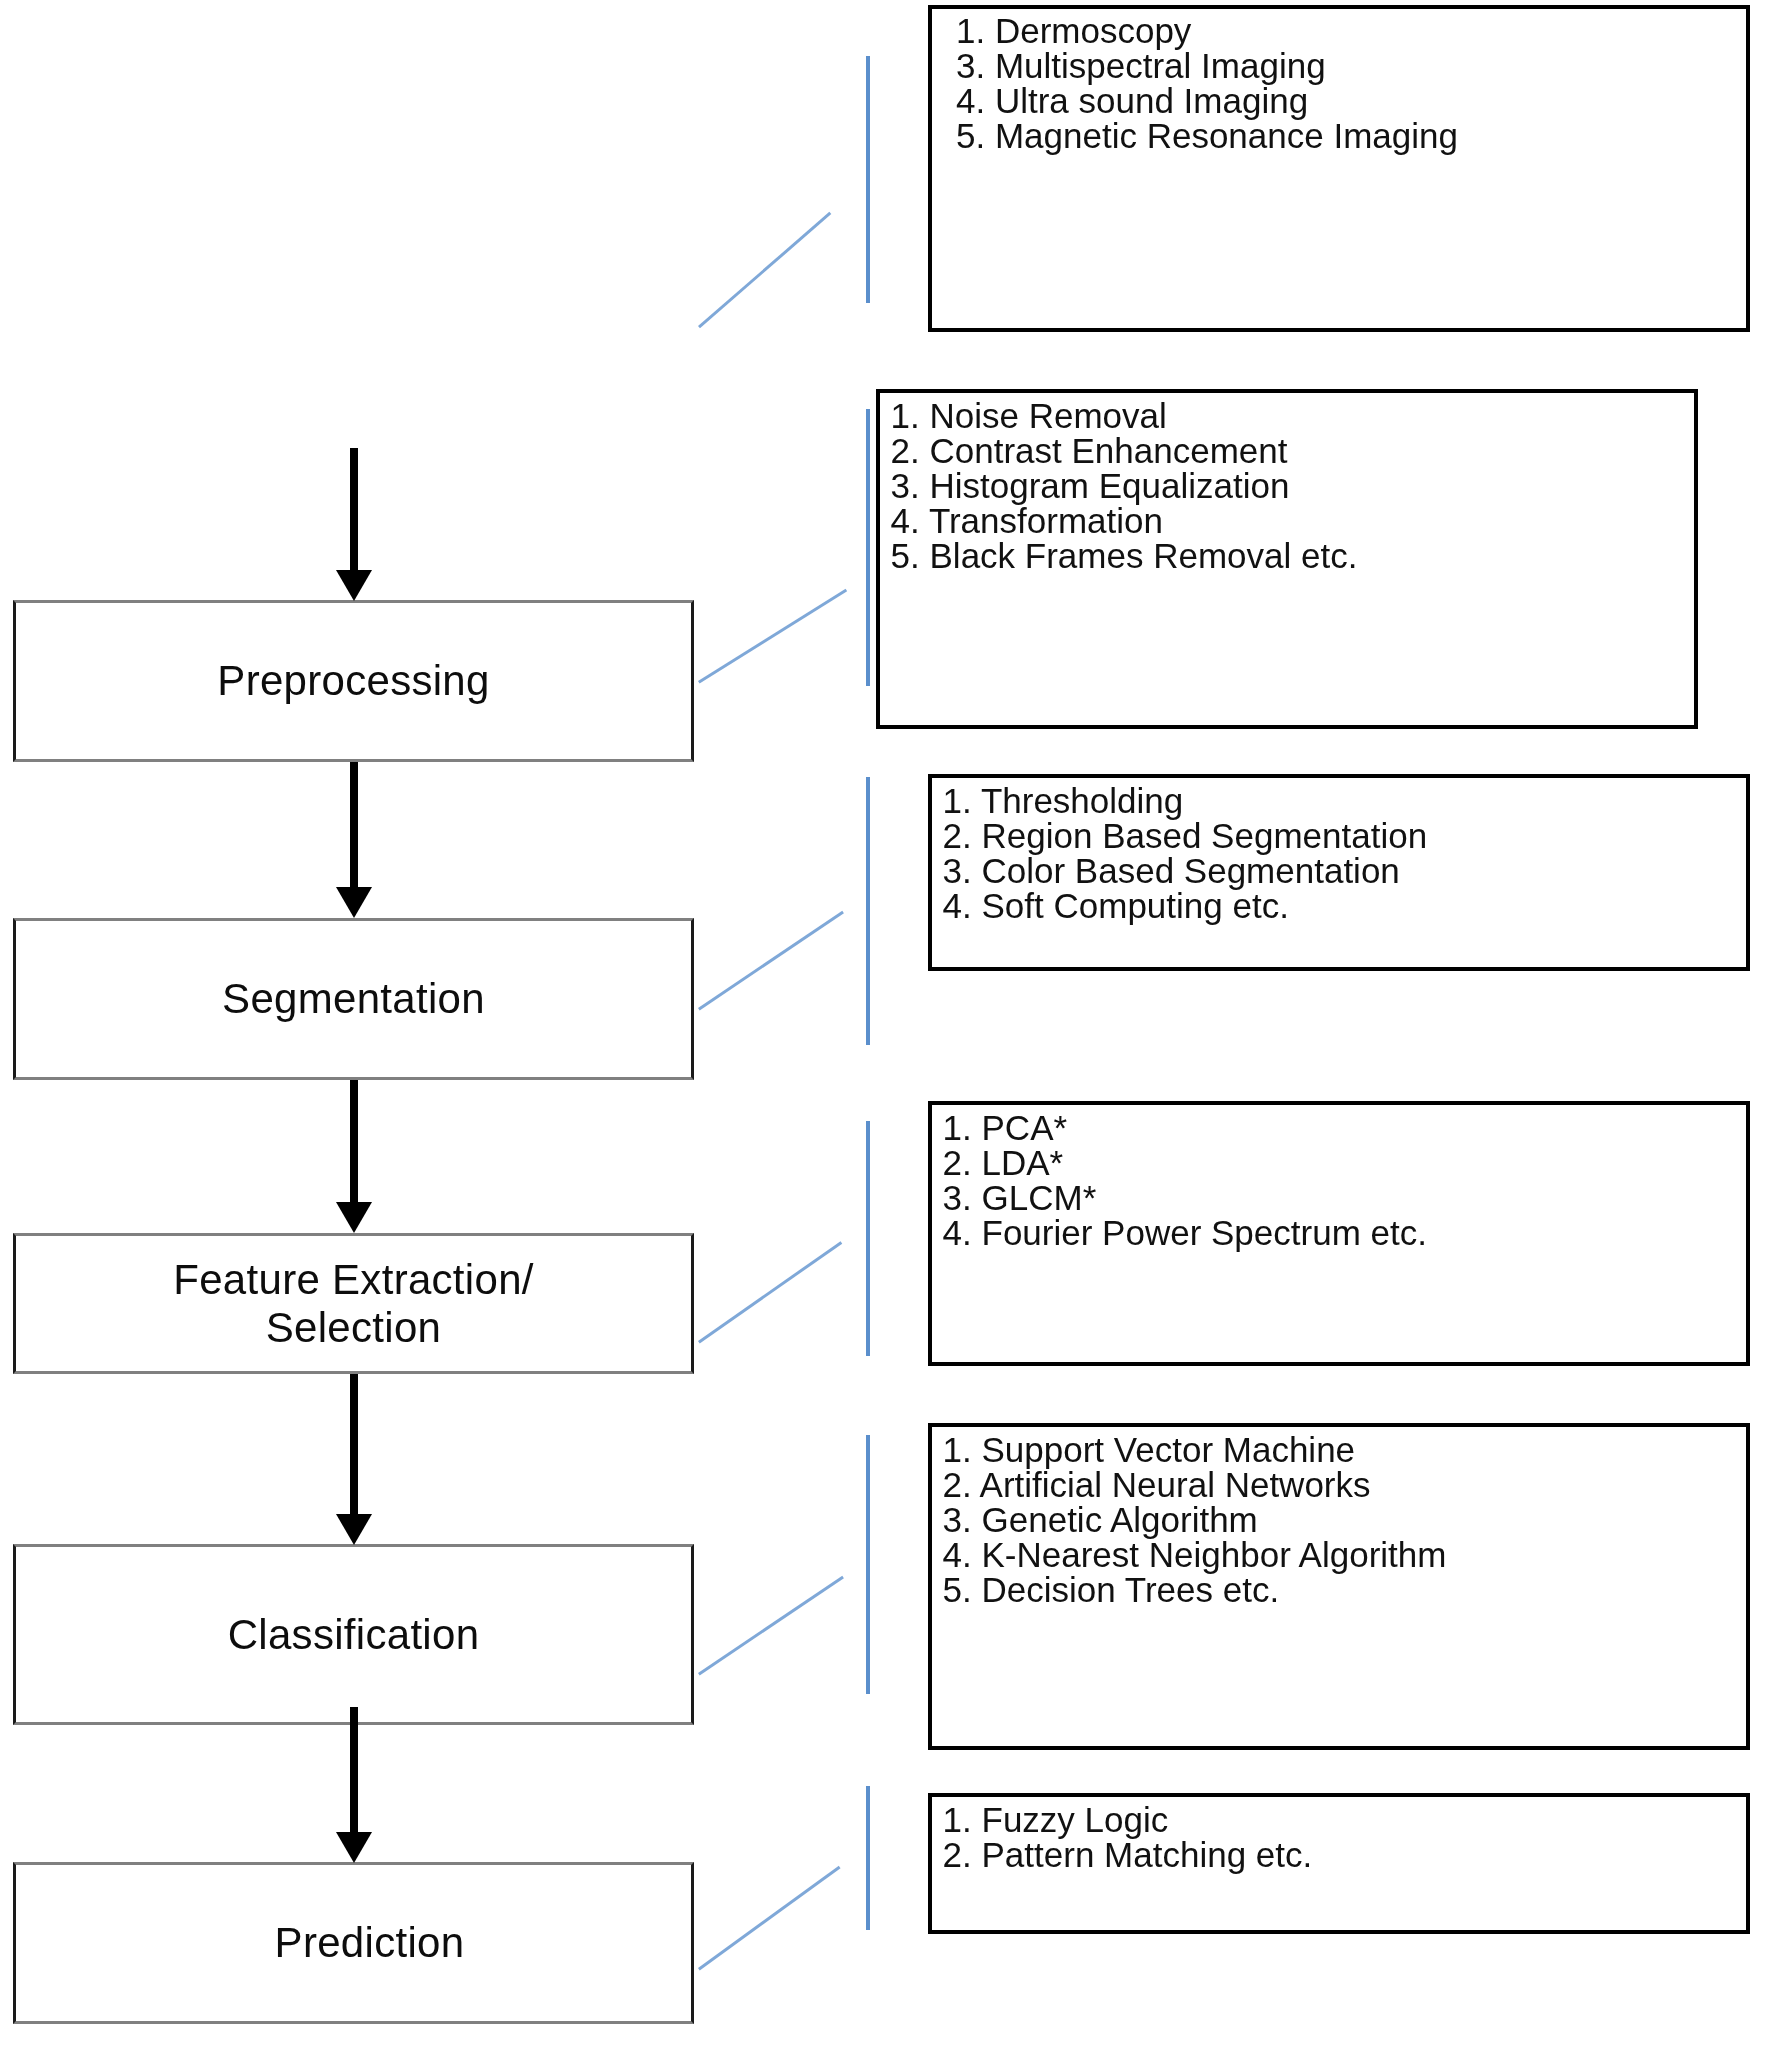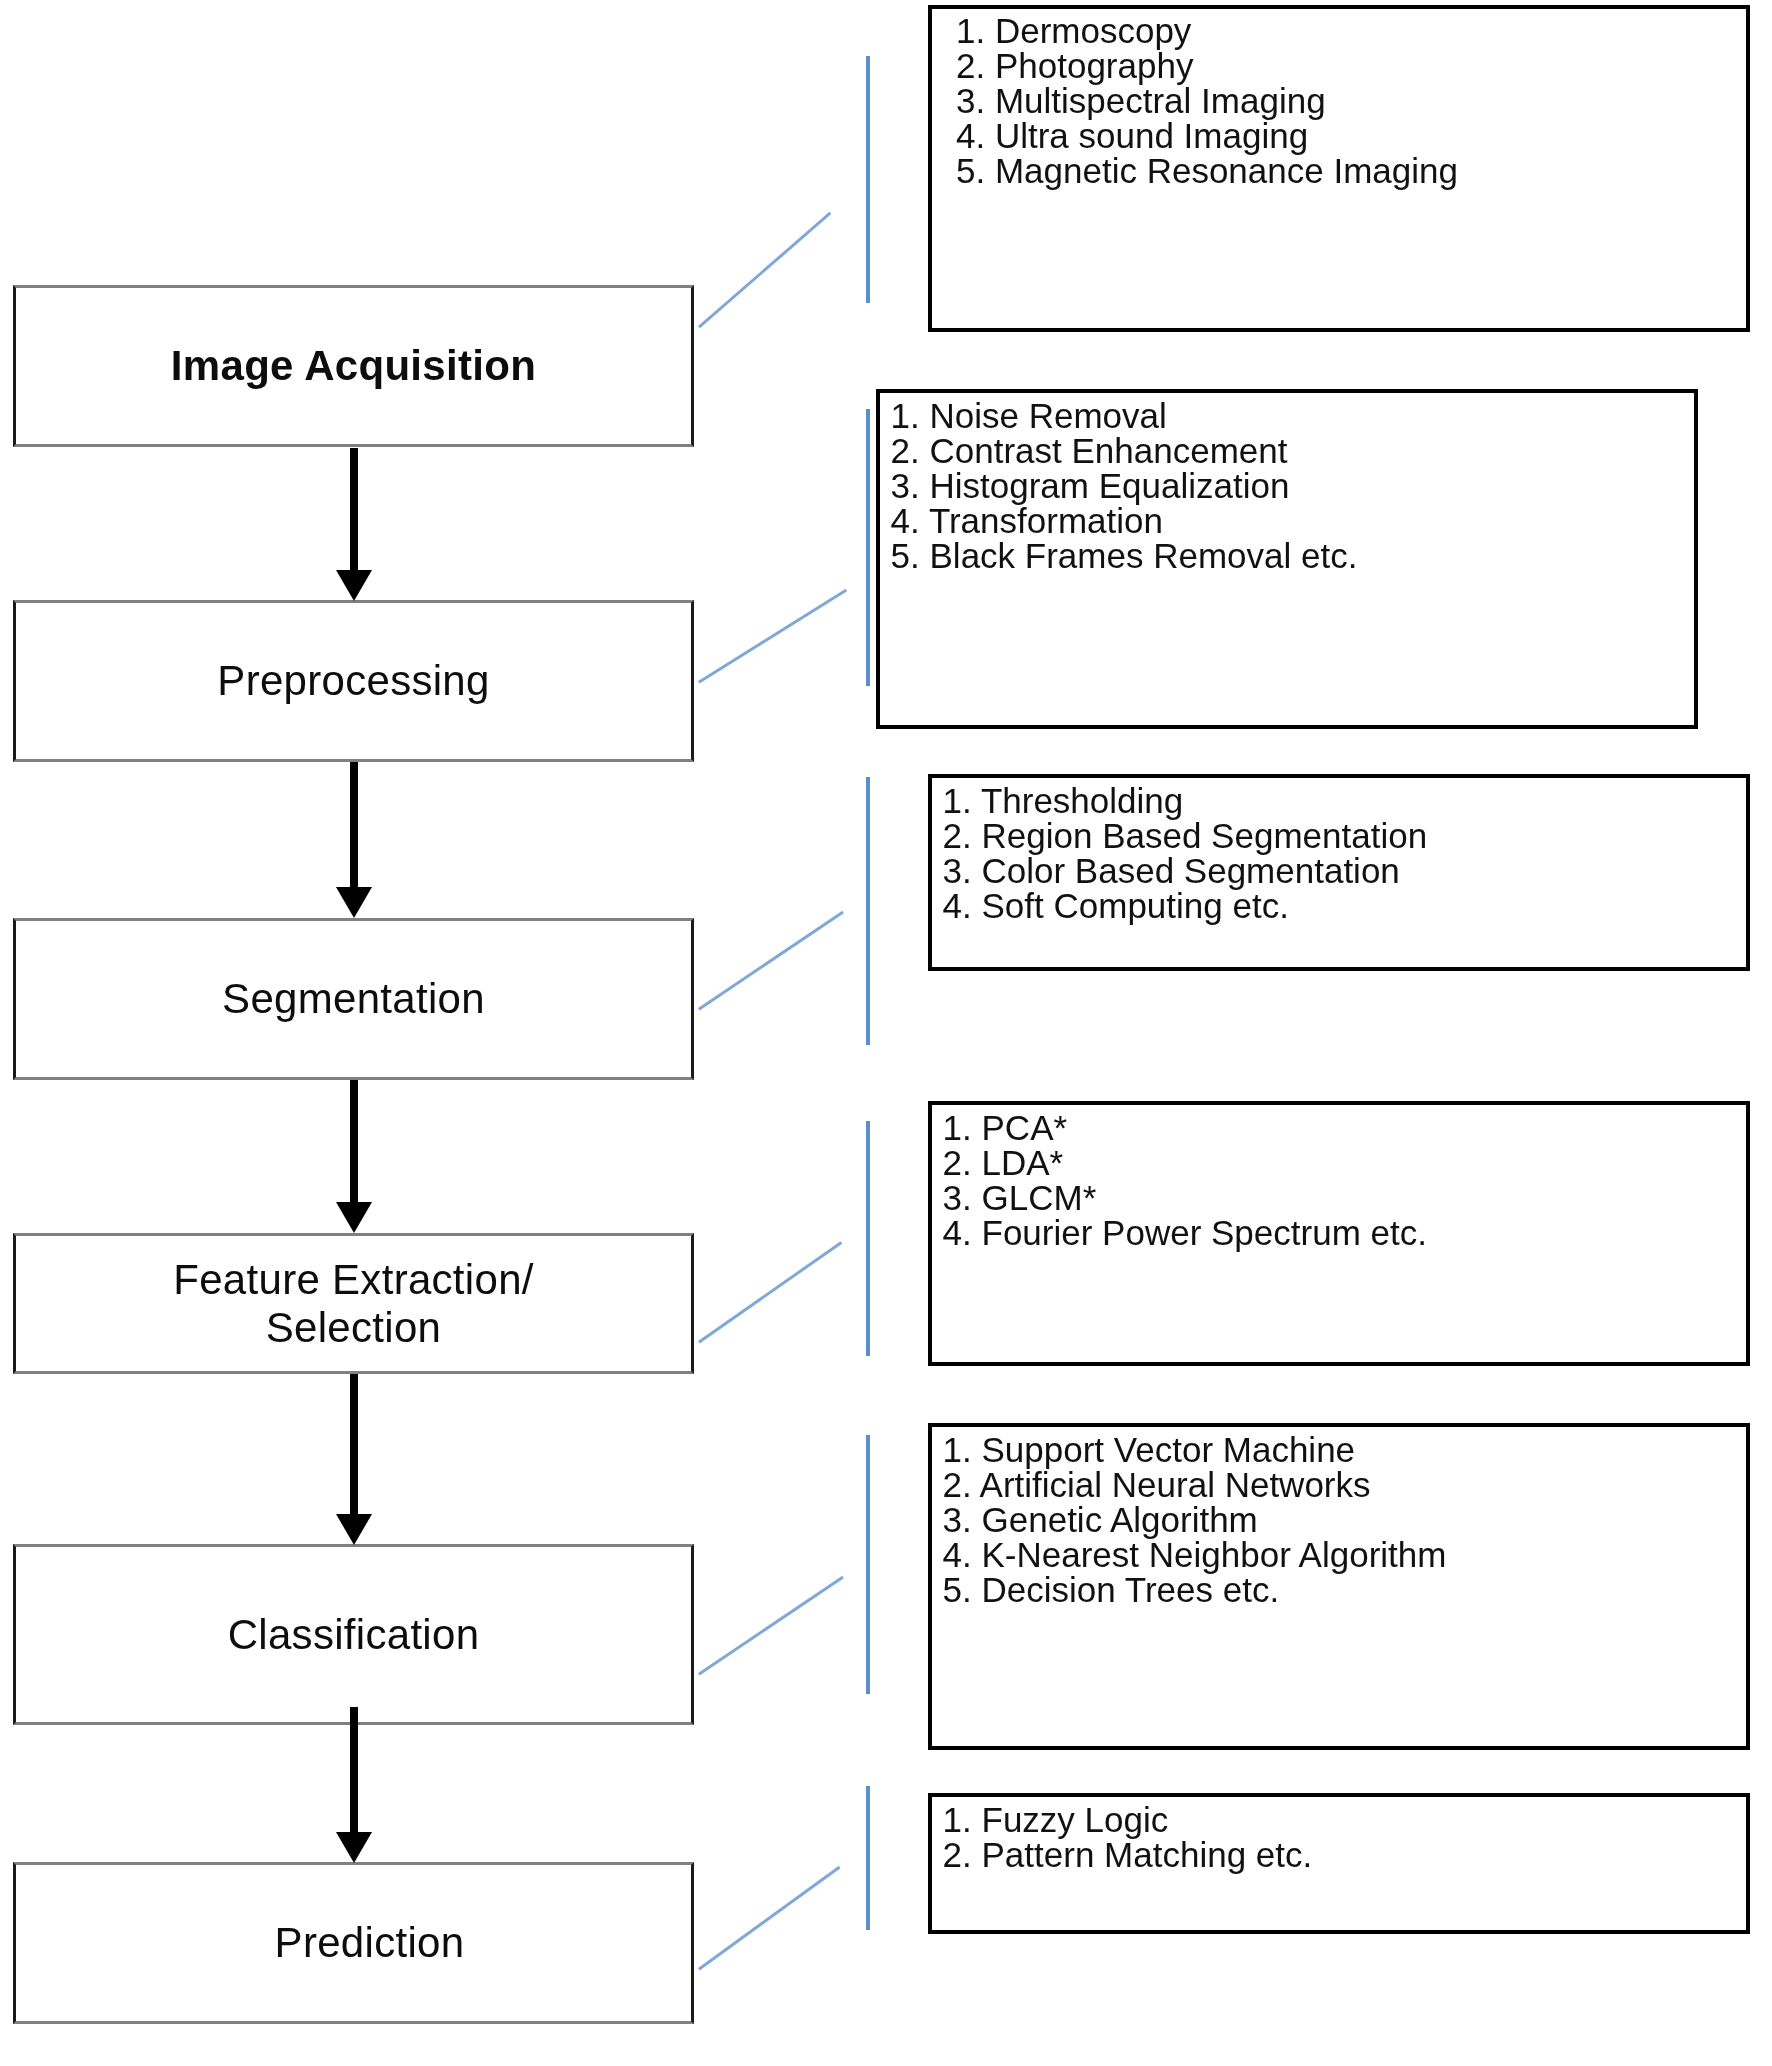--- a/index.html
+++ b/index.html
@@ -98,23 +98,20 @@
     height: 0;
     border-top: 3.5px solid #7fa8d8;
     transform-origin: 0 0;
   }
 </style>
 </head>
 <body>
 
 <div id="canvas">
 
-  <div class="proc-box" style="left:13px; top:285px; width:681px; height:162px;">
-    <div class="proc-label bold">Image Acquisition</div>
-  </div>
 
   <div class="proc-box" style="left:13px; top:600px; width:681px; height:162px;">
     <div class="proc-label">Preprocessing</div>
   </div>
 
   <div class="proc-box" style="left:13px; top:918px; width:681px; height:162px;">
     <div class="proc-label">Segmentation</div>
   </div>
 
   <div class="proc-box" style="left:13px; top:1233px; width:681px; height:141px;">
@@ -165,21 +162,20 @@
   <div class="leader" style="left:698px; top:326px; width:174px; transform:rotate(-41deg);"></div>
   <div class="leader" style="left:698px; top:681px; width:174px; transform:rotate(-32deg);"></div>
   <div class="leader" style="left:698px; top:1008px; width:174px; transform:rotate(-34deg);"></div>
   <div class="leader" style="left:698px; top:1341px; width:174px; transform:rotate(-35deg);"></div>
   <div class="leader" style="left:698px; top:1673px; width:174px; transform:rotate(-34deg);"></div>
   <div class="leader" style="left:698px; top:1968px; width:174px; transform:rotate(-36deg);"></div>
 
   <div class="detail-box" style="left:928px; top:4.7px; width:822px; height:327px;padding-left:24px;">
     <ul class="detail-list">
       <li>1. Dermoscopy</li>
-      <li>2. Photography</li>
       <li>3. Multispectral Imaging</li>
       <li>4. Ultra sound Imaging</li>
       <li>5. Magnetic Resonance Imaging</li>
     </ul>
   </div>
 
   <div class="detail-box" style="left:876px; top:389px; width:822px; height:340px;">
     <ul class="detail-list">
       <li>1. Noise Removal</li>
       <li>2. Contrast Enhancement</li>

